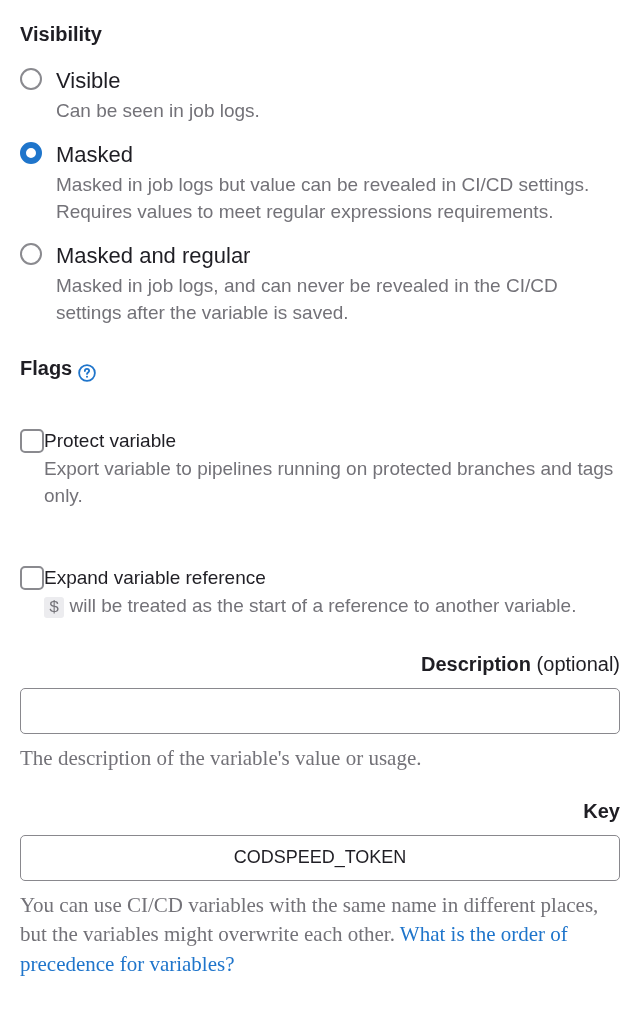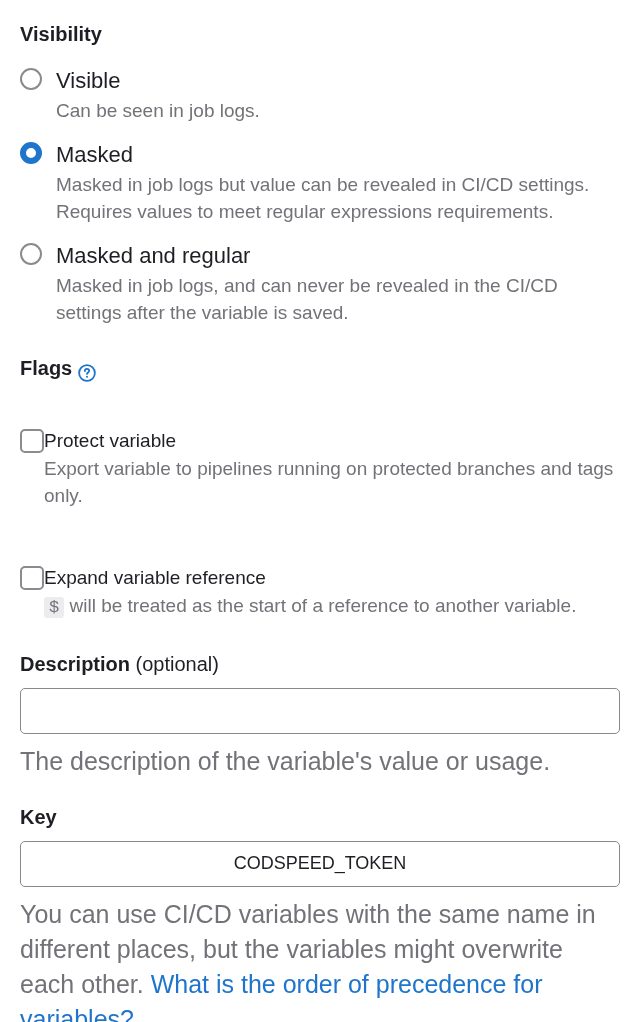--- a/index.html
+++ b/index.html
@@ -115,41 +115,43 @@
       background: #ececef;
       padding: 1px 5px;
       border-radius: 3px;
       font-size: 17px;
     }
     .label-row {
       font-size: 20px;
       font-weight: 600;
       color: #1f1e24;
       margin-bottom: 10px;
+      text-align: right;
     }
     .label-optional {
       font-weight: 400;
       color: #1f1e24;
     }
     .text-input {
       width: 100%;
       height: 46px;
       border: 1px solid #89888d;
       border-radius: 5px;
       padding: 8px 12px;
       font-size: 18px;
       font-family: inherit;
       color: #1f1e24;
       text-align: center;
     }
     .help-text {
-      font-size: 25px;
+      font-size: 21px;
       color: #737278;
       margin-top: 10px;
       line-height: 1.4;
+      font-family: Liberation Serif, serif;
     }
     .link {
       color: #1f75cb;
       text-decoration: none;
       cursor: pointer;
     }
     .field-group {
       margin-bottom: 24px;
     }
   </style>

